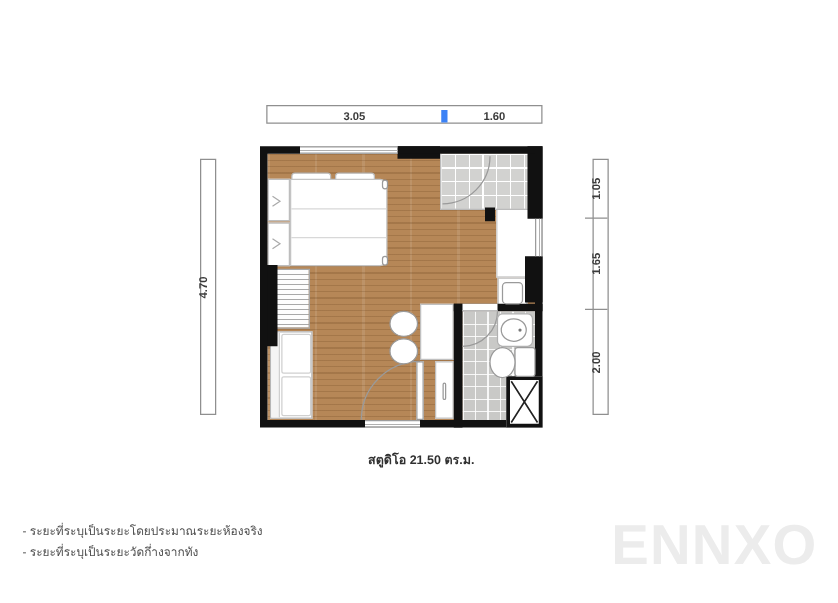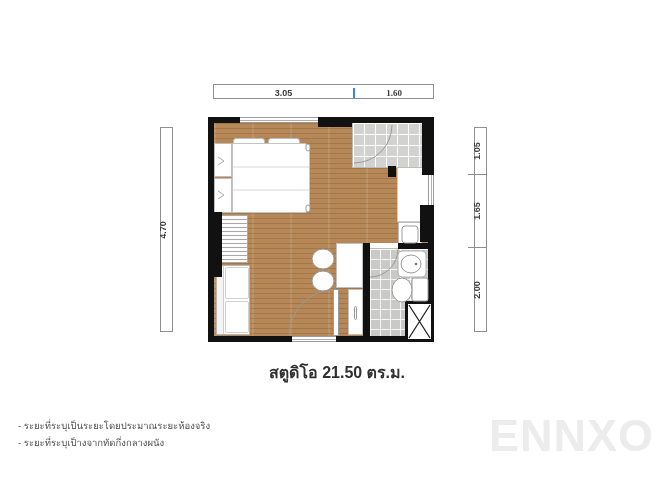--- a/index.html
+++ b/index.html
@@ -8,21 +8,21 @@
     background:#ffffff;
     font-family:"Liberation Sans","DejaVu Sans",sans-serif;
   }
   .abs{position:absolute;box-sizing:border-box;}
 
   
   .dimbar{background:#fff;border:1px solid #8f8f8f;display:flex;color:#3c3c3c;
           font-size:9px;font-weight:700;align-items:flex-end;}
   .dimbar-top{left:213px;top:84px;width:221px;height:15px;flex-direction:row;}
   .dimcell{display:flex;align-items:center;justify-content:center;}
-  .dimcell.split-l{border-left:2px solid #3b82f6;font-family:Liberation Serif, serif;}
+  .dimcell.split-l{border-left:5px solid #3b82f6;}
   .dimbar-v{flex-direction:column;}
   .dimbar-left{left:160px;top:127px;width:13px;height:205px;}
   .dimbar-right{left:474px;top:127px;width:13px;height:205px;}
   .dimcell.split-t{border-top:1px solid #8f8f8f;}
   .vtext{transform:rotate(-90deg);white-space:nowrap;display:block;}
 
   
   .plan{left:208px;top:117px;width:226px;height:225px;background:#fff;}
   .wood{
     background-color:#b68757;
@@ -52,21 +52,21 @@
     background-image:linear-gradient(90deg, rgba(0,0,0,0) 2px,#b0b0b0 2px,#b0b0b0 3px, rgba(0,0,0,0) 3px);z-index:45;}
   .shelf{
     background:repeating-linear-gradient(180deg,#fdfdfd 0 3px,#a8a8a8 3px 4px);
     border:1px solid #a8a8a8;
   }
   .z2{z-index:2}.z3{z-index:3}.z4{z-index:35}.z6{z-index:46}
   .plan-svg{left:0;top:0;width:226px;height:225px;z-index:50;pointer-events:none;}
 
   
   .caption{left:207px;top:360px;width:260px;text-align:center;
-           font-size:16px;font-weight:600;color:#303030;}
+           font-size:10px;font-weight:600;color:#303030;}
   .footnotes{left:18px;top:418px;font-size:9.5px;color:#4d4d4d;line-height:16.5px;}
   .watermark{right:16px;top:413px;font-size:45px;font-weight:800;
              color:#ececec;letter-spacing:1px;line-height:1;}
 </style>
 </head>
 <body>
 
 <div class="abs dimbar dimbar-top">
   <div class="dimcell" style="width:139px;">
     <span>3.05</span>
@@ -156,16 +156,16 @@
     <path d="M25,50 L101,50 M25,73 L101,73" stroke="#d8d8d8" stroke-width="1"></path>
     <rect x="98" y="27" width="4" height="7" rx="2" fill="#ffffff" stroke="#9a9a9a"></rect>
     <rect x="98" y="88" width="4" height="7" rx="2" fill="#ffffff" stroke="#9a9a9a"></rect>
   </svg>
 </div>
 
 <div class="abs caption">สตูดิโอ 21.50 ตร.ม.</div>
 
 <div class="abs footnotes">
   <div>- ระยะที่ระบุเป็นระยะโดยประมาณระยะห้องจริง</div>
-  <div>- ระยะที่ระบุเป็างจากทัดกึ่งกลางผนัง</div>
+  <div>- ระยะที่ระบุเป็นระยะวัดกึ่างจากทัง</div>
 </div>
 
 <div class="abs watermark">ENNXO</div>
 
 </body></html>

